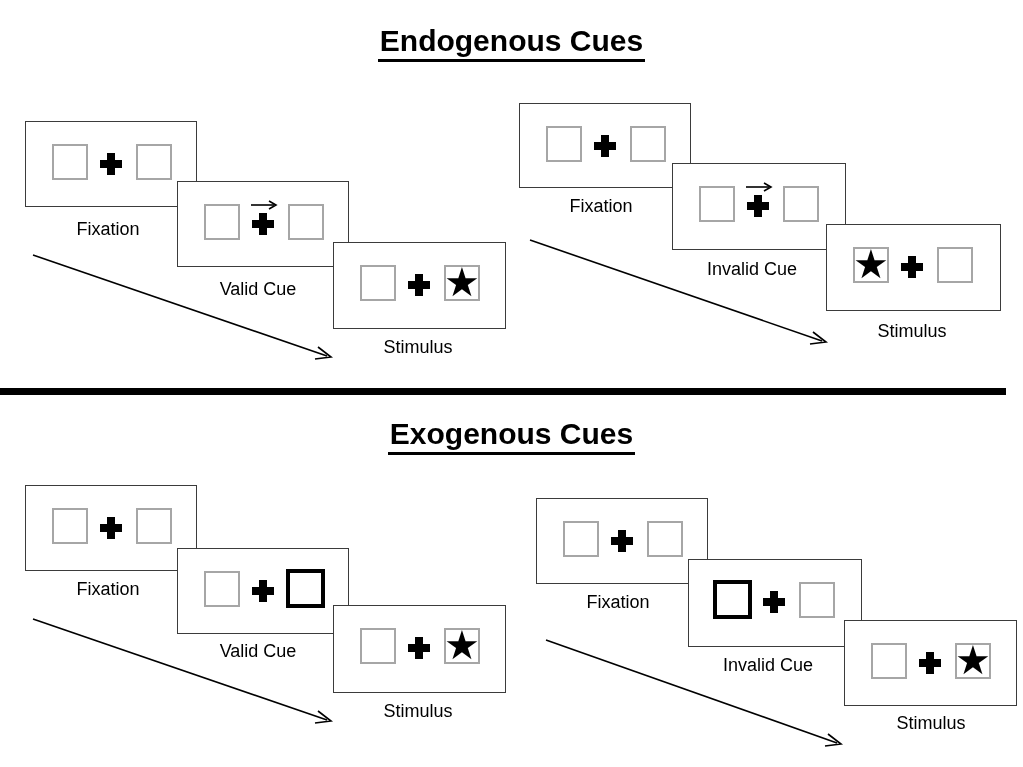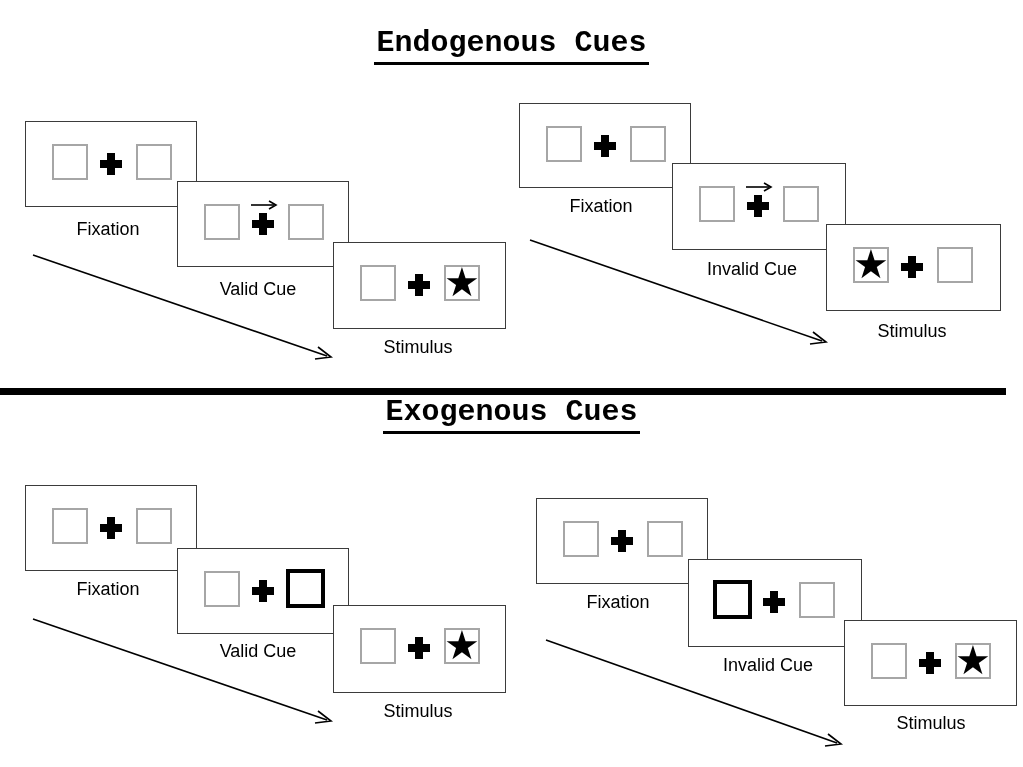--- a/index.html
+++ b/index.html
@@ -12,21 +12,21 @@
   body{
     width:1023px;height:767px;position:relative;overflow:hidden;
     background:var(--background);
     font-family:"Liberation Sans","DejaVu Sans",sans-serif;
     color:var(--ink);
   }
   .title{
     position:absolute;left:0;width:100%;text-align:center;
     font-weight:bold;font-size:30px;line-height:1.1;
   }
-  .title span{border-bottom:3px solid var(--ink);padding:0 2px 2px 2px;font-family:Liberation Mono, monospace;}
+  .title span{border-bottom:3px solid var(--ink);padding:0 2px 2px 2px;}
   .divider{position:absolute;left:0;top:388px;width:1006px;height:7px;background:var(--ink);}
   .panel{
     position:absolute;background:var(--background);
     border:1px solid var(--panel-border);
   }
   .sq{
     position:absolute;width:32px;height:32px;background:var(--background);
     border:2px solid var(--box-border);
   }
   .sq.pos-l{left:26px;top:22px;}
@@ -48,21 +48,21 @@
     font-weight:normal;font-size:18px;white-space:nowrap;line-height:22px;
   }
   .darrow{position:absolute;}
   svg line, svg path{stroke:var(--ink);}
 </style>
 </head>
 <body>
 
 <div class="title" style="top:24px;"><span>Endogenous Cues</span></div>
 <div class="divider"></div>
-<div class="title" style="top:393px;"><span>Exogenous Cues</span></div>
+<div class="title" style="top:417px;"><span>Exogenous Cues</span></div>
 
 <div>
   <div class="panel" style="left:25px;top:121px;width:170px;height:84px;z-index:1;">
     <div class="sq pos-l"></div>
     <div class="plus"></div>
     <div class="sq pos-r"></div>
   </div>
   <div class="plabel" style="left:108px;top:218px;">Fixation</div>
 
   <div class="panel" style="left:177px;top:181px;width:170px;height:84px;z-index:2;">

